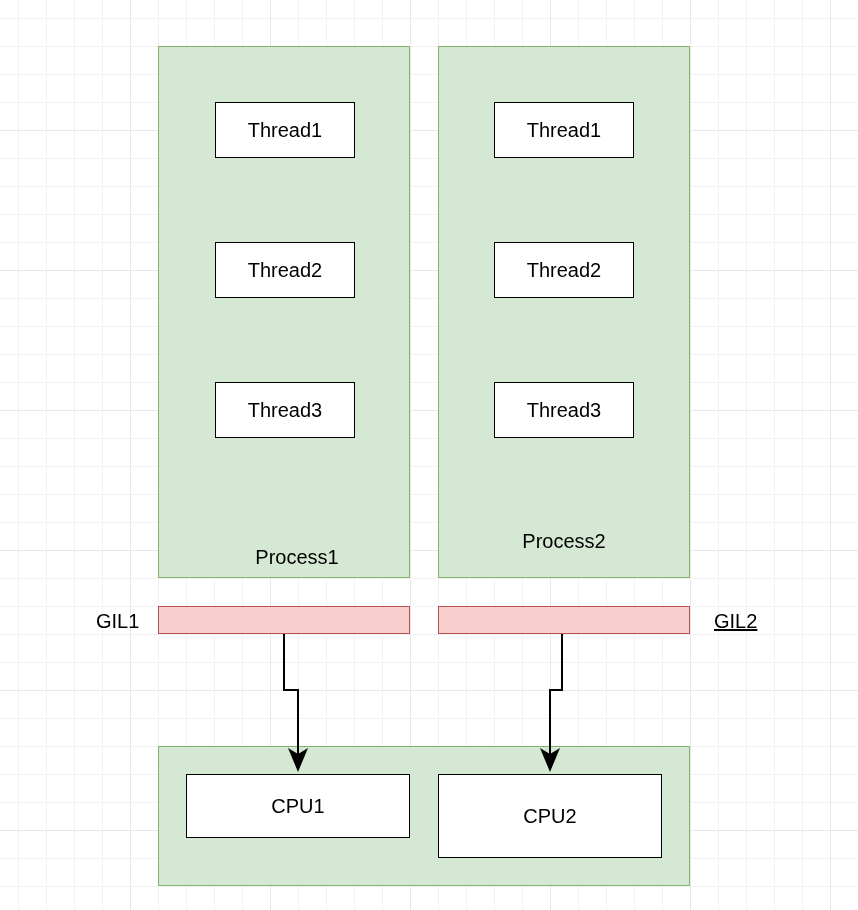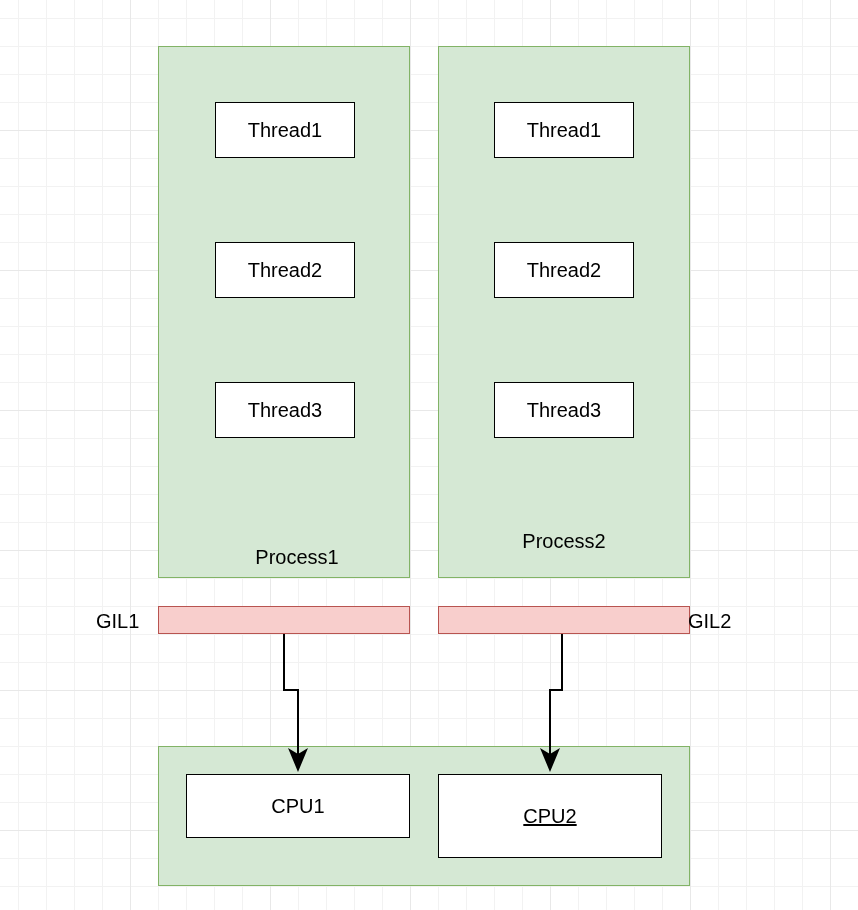--- a/index.html
+++ b/index.html
@@ -96,27 +96,27 @@
     <span>Thread2</span>
   </div>
   <div class="box thread-box" style="left:494px; top:382px; width:140px; height:56px;">
     <span>Thread3</span>
   </div>
 
   <div class="box gil-box" style="left:158px; top:606px; width:252px; height:28px;"></div>
   <span class="label" style="left:76px; top:610px;margin-left:20px;">GIL1</span>
 
   <div class="box gil-box" style="left:438px; top:606px; width:252px; height:28px;"></div>
-  <span class="label" style="left:688px; top:610px;">GIL2</span>
+  <span class="label" style="left:714px; top:610px;text-decoration:underline;">GIL2</span>
 
   <div class="box cpu-container" style="left:158px; top:746px; width:532px; height:140px;"></div>
   <div class="box thread-box" style="left:186px; top:774px; width:224px; height:64px;">
     <span>CPU1</span>
   </div>
-  <div class="box thread-box" style="left:438px; top:774px; width:224px; height:84px;text-decoration:underline;">
+  <div class="box thread-box" style="left:438px; top:774px; width:224px; height:84px;">
     <span>CPU2</span>
   </div>
 
   <svg class="arrows">
     <defs>
       <marker id="arrowhead" markerWidth="12" markerHeight="10" refX="10" refY="5" orient="auto">
         <path d="M0,0 L12,5 L0,10 L3,5 Z" fill="#000"></path>
       </marker>
     </defs>
 

